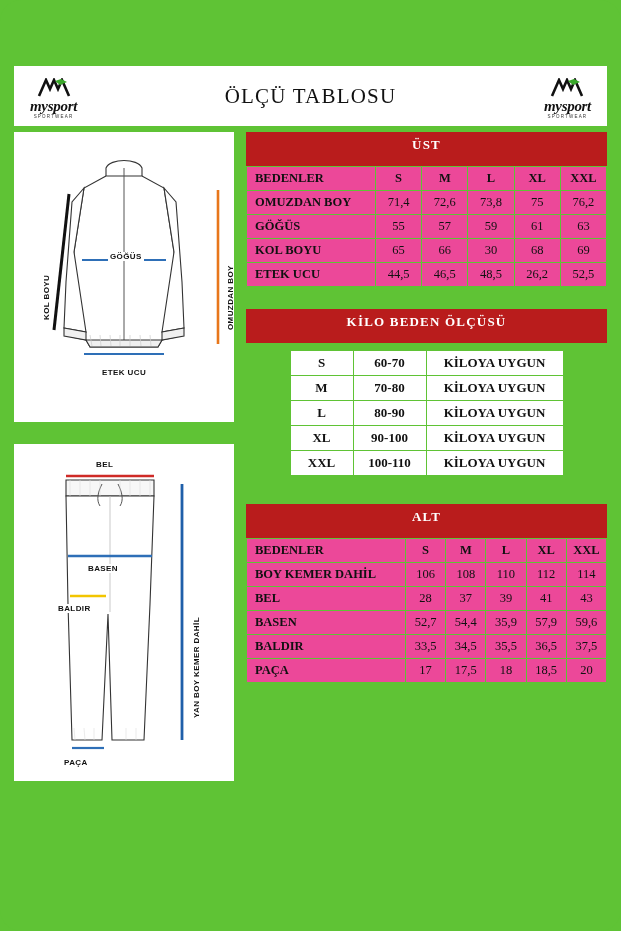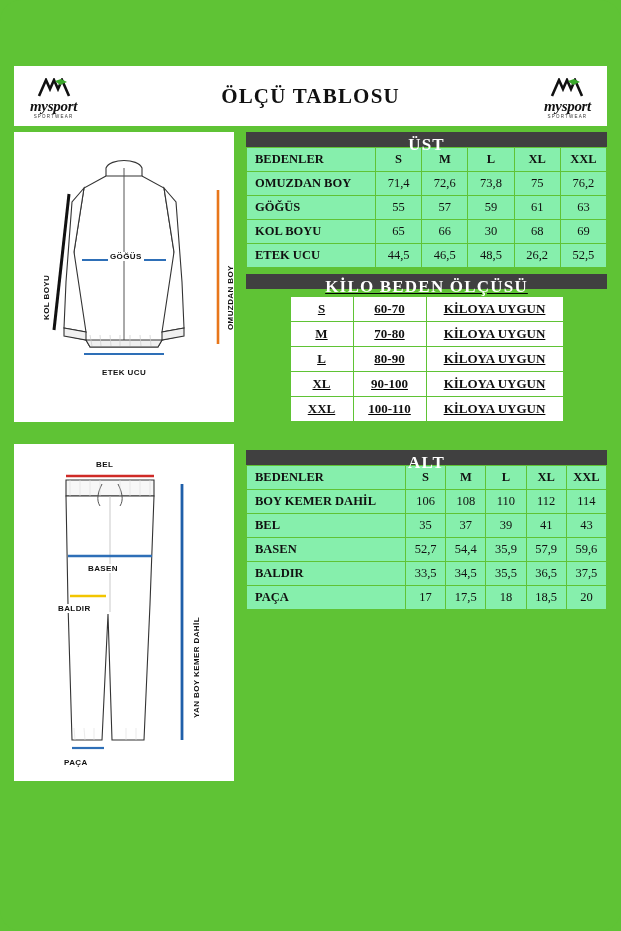--- a/index.html
+++ b/index.html
@@ -36,21 +36,21 @@
     width: 593px;
     height: 60px;
     background: #ffffff;
     box-sizing: border-box;
     display: flex;
     align-items: center;
     justify-content: center;
   }
   .header-title {
     font-family: "Liberation Serif", serif;
-    font-weight: bold;
+    font-weight: normal;
     font-size: 21px;
     letter-spacing: 1.2px;
     color: #111111;
     text-align: center;
   }
   .logo {
     position: absolute;
     display: flex;
     flex-direction: column;
     align-items: center;
@@ -103,36 +103,36 @@
   .img-panel {
     background: #ffffff;
     position: relative;
     box-sizing: border-box;
   }
   .panel-top { height: 290px; }
   .panel-bottom { height: 337px; margin-top: 22px; }
 
   
   .section-title {
-    background: #404040;
+    background: #b91c1c;
     color: #ffffff;
     text-align: center;
     font-family: "Liberation Serif", serif;
     font-weight: bold;
-    font-size: 17px;
+    font-size: 13px;
     letter-spacing: 1.2px;
-    height: 15px;
+    height: 34px;
     line-height: 26px;
   }
 
   
   table.size-table {
     border-collapse: collapse;
     width: 100%;
-    background: #86efac;
+    background: #ec4899;
     table-layout: fixed;
   }
   table.size-table td, table.size-table th {
     border: 1.5px solid #5fc335;
     height: 23px;
     font-family: "Liberation Serif", serif;
     font-size: 12.5px;
     color: #111;
     text-align: center;
     padding: 0;
@@ -164,21 +164,21 @@
     font-weight: bold;
     font-size: 13px;
     text-align: center;
     color: #111;
     padding: 0;
   }
   table.weight-table td.wsize { width: 62px; }
   table.weight-table td.wrange { width: 72px; }
   table.weight-table td.wtext { width: 136px; }
 
-  .block-kilo { margin-top: 6px; text-decoration: underline; }
+  .block-kilo { margin-top: 22px; }
   .block-alt { margin-top: 28px; }
 
   
   .garment-svg { display: block; }
 
   .lbl {
     position: absolute;
     font-family: "Liberation Sans", sans-serif;
     font-weight: bold;
     font-size: 8px;
@@ -403,21 +403,21 @@
             <tr>
               <td class="rowhead">BOY KEMER DAHİL</td>
               <td>106</td>
               <td>108</td>
               <td>110</td>
               <td>112</td>
               <td>114</td>
             </tr>
             <tr>
               <td class="rowhead">BEL</td>
-              <td>35</td>
+              <td>28</td>
               <td>37</td>
               <td>39</td>
               <td>41</td>
               <td>43</td>
             </tr>
             <tr>
               <td class="rowhead">BASEN</td>
               <td>52,7</td>
               <td>54,4</td>
               <td>35,9</td>

